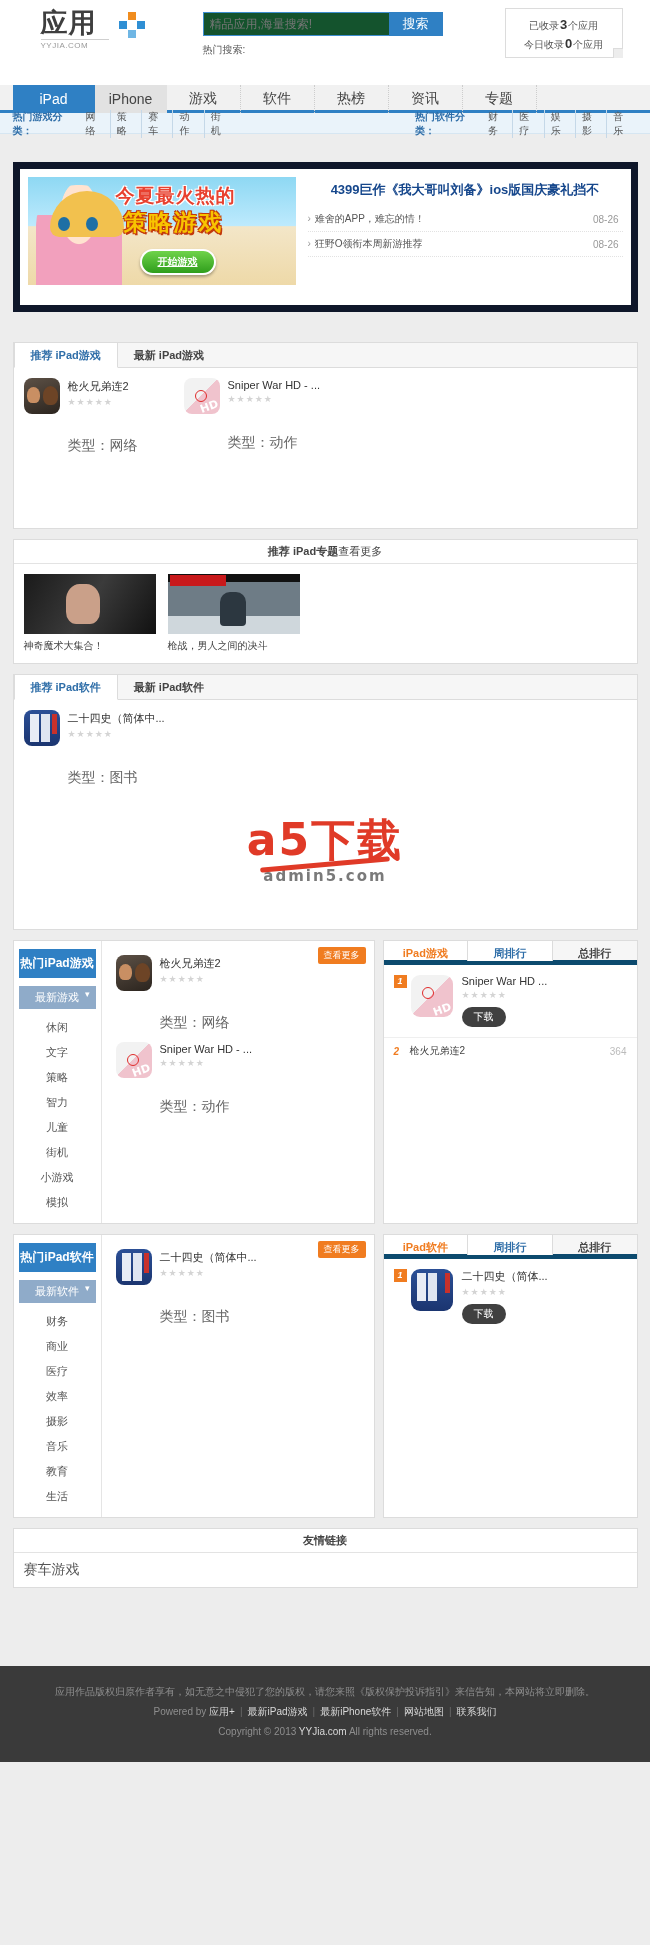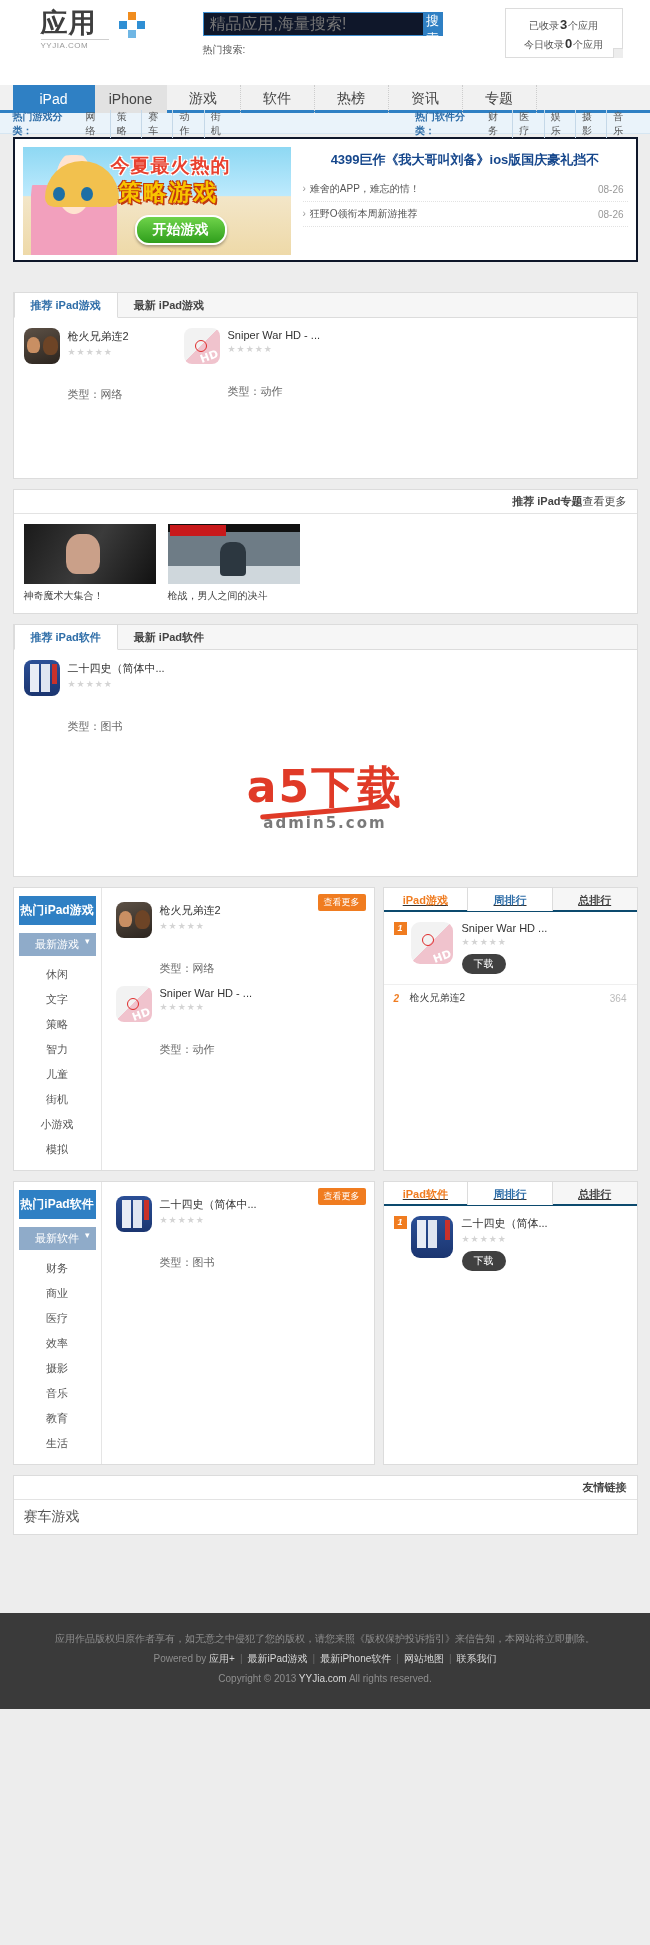--- a/index.html
+++ b/index.html
@@ -24,22 +24,22 @@
   .lb.o { background: #f08c1e; }
   .lb.b { background: #2f8fd4; }
   .lb.lt { background: #6fb6e4; }
   .logo-sub { font-size: 8px; color: #9a9a9a; letter-spacing: 0.5px; margin-top: 1px;
               border-top: 1px solid #cfcfcf; padding-top: 1px; width: 68px; }
 
   .search-area { position: absolute; left: 190px; top: 12px; width: 240px; }
   .search-row { display: flex; height: 24px; }
   .search-input {
     flex: 1; border: 1px solid #3e8ed0; border-right: none; height: 24px;
-    padding: 0 6px; font-size: 16px; color: #bdbdbd; outline: none;
-    font-family: "Liberation Sans", sans-serif; background:#0f172a;
+    padding: 0 6px; font-size: 12px; color: #bdbdbd; outline: none;
+    font-family: "Liberation Sans", sans-serif; background:#14532d;
   }
   .search-btn {
     width: 54px; background: #2f80c4; color: #fff; border: none; height: 24px;
     font-size: 13px; cursor: pointer; font-family: "Liberation Sans", sans-serif;
   }
   .hot-search { margin-top: 7px; font-size: 10px; color: #555; }
 
   .stats-box {
     position: absolute; right: 15px; top: 8px; width: 118px; height: 50px;
     border: 1px solid #dcdcdc; background: #fff; padding: 7px 0 0 0;
@@ -69,38 +69,38 @@
   .sub-group { display: flex; align-items: center; }
   .sub-title { color: #2f6ea8; font-weight: bold; margin-right: 3px; }
   .sub-link { color: #555; padding: 0 6px; border-right: 1px solid #c5d8e8; }
   .sub-link:last-child { border-right: none; }
   .sub-group.right { margin-left: 180px; }
 
   
   .panel { background: #fff; border: 1px solid #dcdcdc; margin-top: 10px; }
   .panel-head {
     height: 24px; border-bottom: 1px solid #e3e3e3; display: flex;
-    align-items: center; justify-content: flex-end; padding: 0 10px;
+    align-items: center; justify-content: center; padding: 0 10px;
     font-size: 11px; font-weight: bold; color: #444;
   }
   .more-link { font-size: 11px; color: #444; font-weight: normal; cursor: pointer; }
 
   
-  .banner-block { margin-top: 3px; background:#fff; border:2px solid #0f172a; padding: 8px; display:flex; height: 125px;}
+  .banner-block { margin-top: 28px; background:#fff; border:7px solid #0f172a; padding: 8px; display:flex; height: 150px;}
   .banner-img { width: 268px; height: 108px; position: relative; overflow: hidden;
                 background: linear-gradient(180deg,#8ed8f3 0%, #bdeafd 45%, #f3e6c8 46%, #eed9a8 100%); }
   .bimg-title { position:absolute; top:6px; left: 88px; font-size: 19px; font-weight: bold; color:#e8412f;
                 text-shadow: 1px 1px 0 #fff, -1px -1px 0 #fff, 1px -1px 0 #fff, -1px 1px 0 #fff;
                 font-family:"DejaVu Sans",sans-serif; letter-spacing:1px;}
   .bimg-title2 { position:absolute; top:30px; left: 96px; font-size: 23px; font-weight: bold; color:#f8c400;
                 text-shadow: 1.5px 1.5px 0 #c2380c, -1px -1px 0 #c2380c, 1px -1px 0 #c2380c, -1px 1px 0 #c2380c;
                 font-family:"DejaVu Sans",sans-serif; letter-spacing:2px;}
   .bimg-btn { position:absolute; bottom: 10px; left: 112px; background: linear-gradient(180deg,#6fd34a,#2f9e1c);
-              border:2px solid #fff; border-radius: 14px; color:#fff; font-size: 14px; font-weight:bold;
-              padding: 4px 16px; box-shadow: 0 2px 3px rgba(0,0,0,.3);}
+              border:2px solid #fff; border-radius: 14px; color:#fff; font-size: 10px; font-weight:bold;
+              padding: 4px 16px; box-shadow: 0 2px 3px rgba(0,0,0,.3); text-decoration: underline;}
   .bimg-girl { position:absolute; left: 8px; bottom: 0; width: 86px; height: 100px;
                background: radial-gradient(ellipse at 50% 28%, #ffe3d0 0 30%, transparent 31%),
                            linear-gradient(180deg, transparent 0 30%, #f2a0bd 30% 100%);
                border-radius: 40px 40px 0 0;}
   .bimg-hair { position:absolute; left: 14px; top: 6px; width: 74px; height: 46px; background:#f2c14e; border-radius: 40px 40px 10px 10px;}
   .bimg-eye { position:absolute; width:12px;height:14px;background:#1d6fa5;border-radius:50%; top:32px;}
 
   .banner-news { flex: 1; padding-left: 12px; padding-top: 2px; }
   .news-title { font-size: 13px; font-weight: bold; color: #16478c; text-align: center; padding: 2px 0 8px; }
   .news-li { display: flex; justify-content: space-between; align-items: center; font-size: 10px;
@@ -114,21 +114,21 @@
          color: #444; cursor: pointer; }
   .tab.active { background: #fff; color: #2f6ea8; border-right: 1px solid #dcdcdc;
                 border-left: 1px solid #dcdcdc; margin-bottom: -1px; border-bottom: 1px solid #fff; }
   .tab-body { padding: 10px; min-height: 160px; }
   .app-grid { display: flex; flex-wrap: wrap; }
   .app-cell { width: 160px; display: flex; margin-bottom: 10px; }
   .app-icon { width: 36px; height: 36px; border-radius: 8px; flex: none; overflow:hidden; position:relative;}
   .app-meta { padding-left: 8px; padding-top: 1px; }
   .app-name { font-size: 11px; color: #333; }
   .stars { color: #d4d4d4; font-size: 9px; letter-spacing: 1px; margin: 3px 0; }
-  .app-cat { font-size: 11px; color: #666; margin-top: 30px; }
+  .app-cat { font-size: 14px; color: #666; margin-top: 30px; }
 
   
   .ic-gun { background: linear-gradient(160deg,#5d5146,#2b241e); }
   .ic-gun:before{content:"";position:absolute;left:3px;top:9px;width:13px;height:16px;border-radius:50% 50% 40% 40%;background:#c98f63;}
   .ic-gun:after{content:"";position:absolute;right:2px;top:8px;width:15px;height:19px;border-radius:50% 50% 40% 40%;background:#6d4426;}
   .ic-sniper { background: linear-gradient(135deg,#f2f2f2 0 48%, #f0c3cd 48% 100%); }
   .ic-sniper .hd{position:absolute;right:1px;bottom:1px;font-size:11px;font-weight:bold;color:#fff;
                  font-family:"DejaVu Sans",sans-serif; transform: rotate(-20deg);}
   .ic-sniper .cross{position:absolute;left:11px;top:12px;width:12px;height:12px;border:1.5px solid #e02b2b;border-radius:50%;}
   .ic-book { background: linear-gradient(180deg,#2b4f96,#1b3570); }
@@ -165,21 +165,21 @@
                     font-weight: bold; padding: 6px 0; margin: 0 5px; }
   .mod-side-sel { background: #8fabc9; color: #fff; text-align: center; font-size: 11px;
                   padding: 4px 0; margin: 8px 5px 6px; position: relative; }
   .mod-side-sel:after{content:"\25BE"; position:absolute; right:6px; top:3px; font-size:9px;}
   .mod-side-item { text-align: center; font-size: 11px; color: #555; padding: 5px 0; cursor: pointer; }
   .mod-main { flex: 1; padding: 10px 10px 10px 14px; position: relative; }
   .mod-more { position: absolute; right: 8px; top: 6px; background: #f07c20; color: #fff;
               font-size: 9px; padding: 2px 6px; border-radius: 2px; cursor: pointer; }
 
   .mod-right { width: 255px; background: #fff; border: 1px solid #dcdcdc; }
-  .rank-tabs { display: flex; border-bottom: 2px solid #0c4a6e; background:#f6f6f6; height: 24px; text-decoration: underline; }
+  .rank-tabs { display: flex; border-bottom: 5px solid #0c4a6e; background:#f6f6f6; height: 24px; }
   .rank-tab { flex: 1; text-align: center; font-size: 11px; line-height: 24px; color: #444;
               font-weight: bold; cursor: pointer; }
   .rank-tab.orange { color: #f07c20; background:#fff;}
   .rank-tab.active { color: #2f6ea8; background: #fff; border-left:1px solid #dcdcdc; border-right:1px solid #dcdcdc; margin-bottom:-1px;}
   .rank-top { display: flex; padding: 10px; align-items: flex-start; }
   .rank-no { background: #f07c20; color: #fff; font-size: 9px; font-style: italic; font-weight:bold;
              width: 13px; height: 13px; text-align: center; line-height: 13px; margin-right: 4px; flex:none;}
   .rank-icon { width: 42px; height: 42px; border-radius: 9px; flex: none; position:relative; overflow:hidden;}
   .rank-meta { padding-left: 9px; }
   .rank-name { font-size: 11px; color: #333; }

